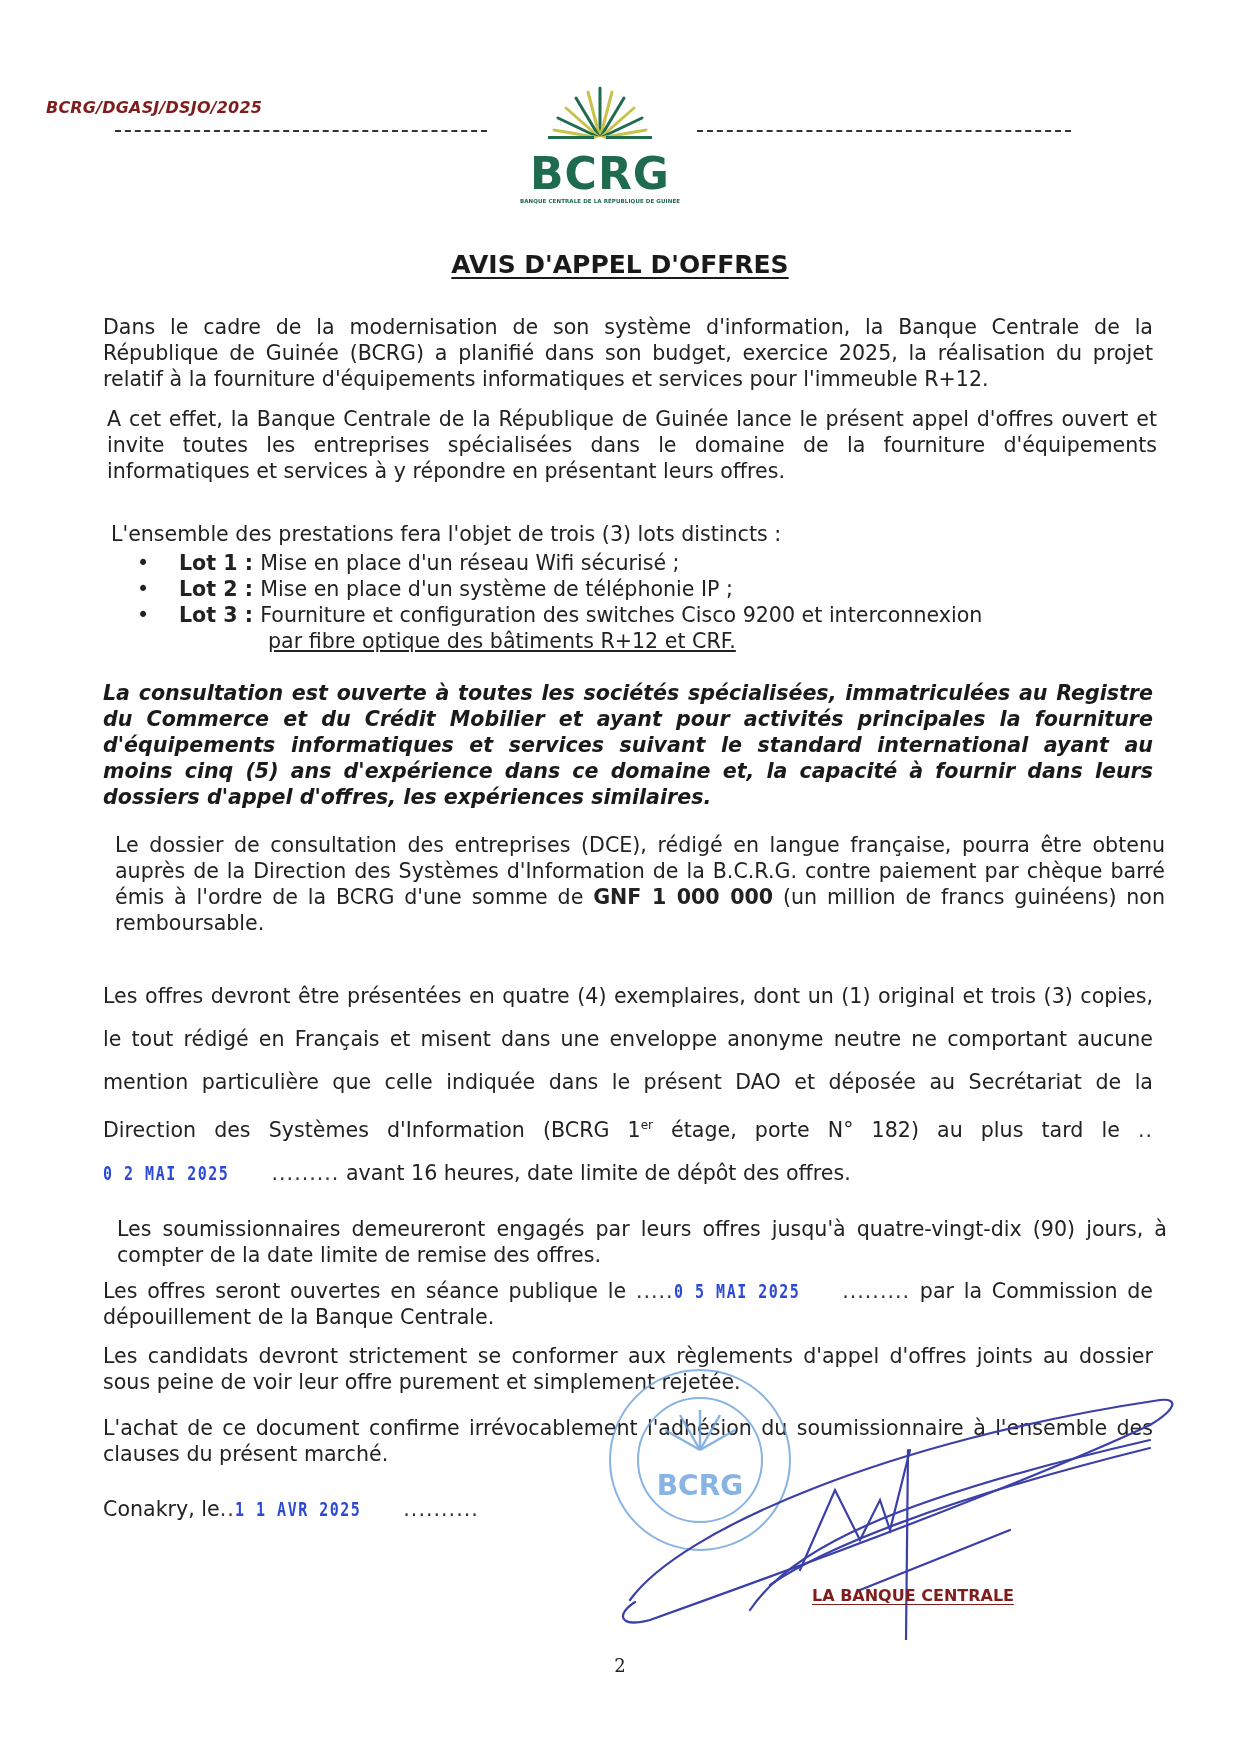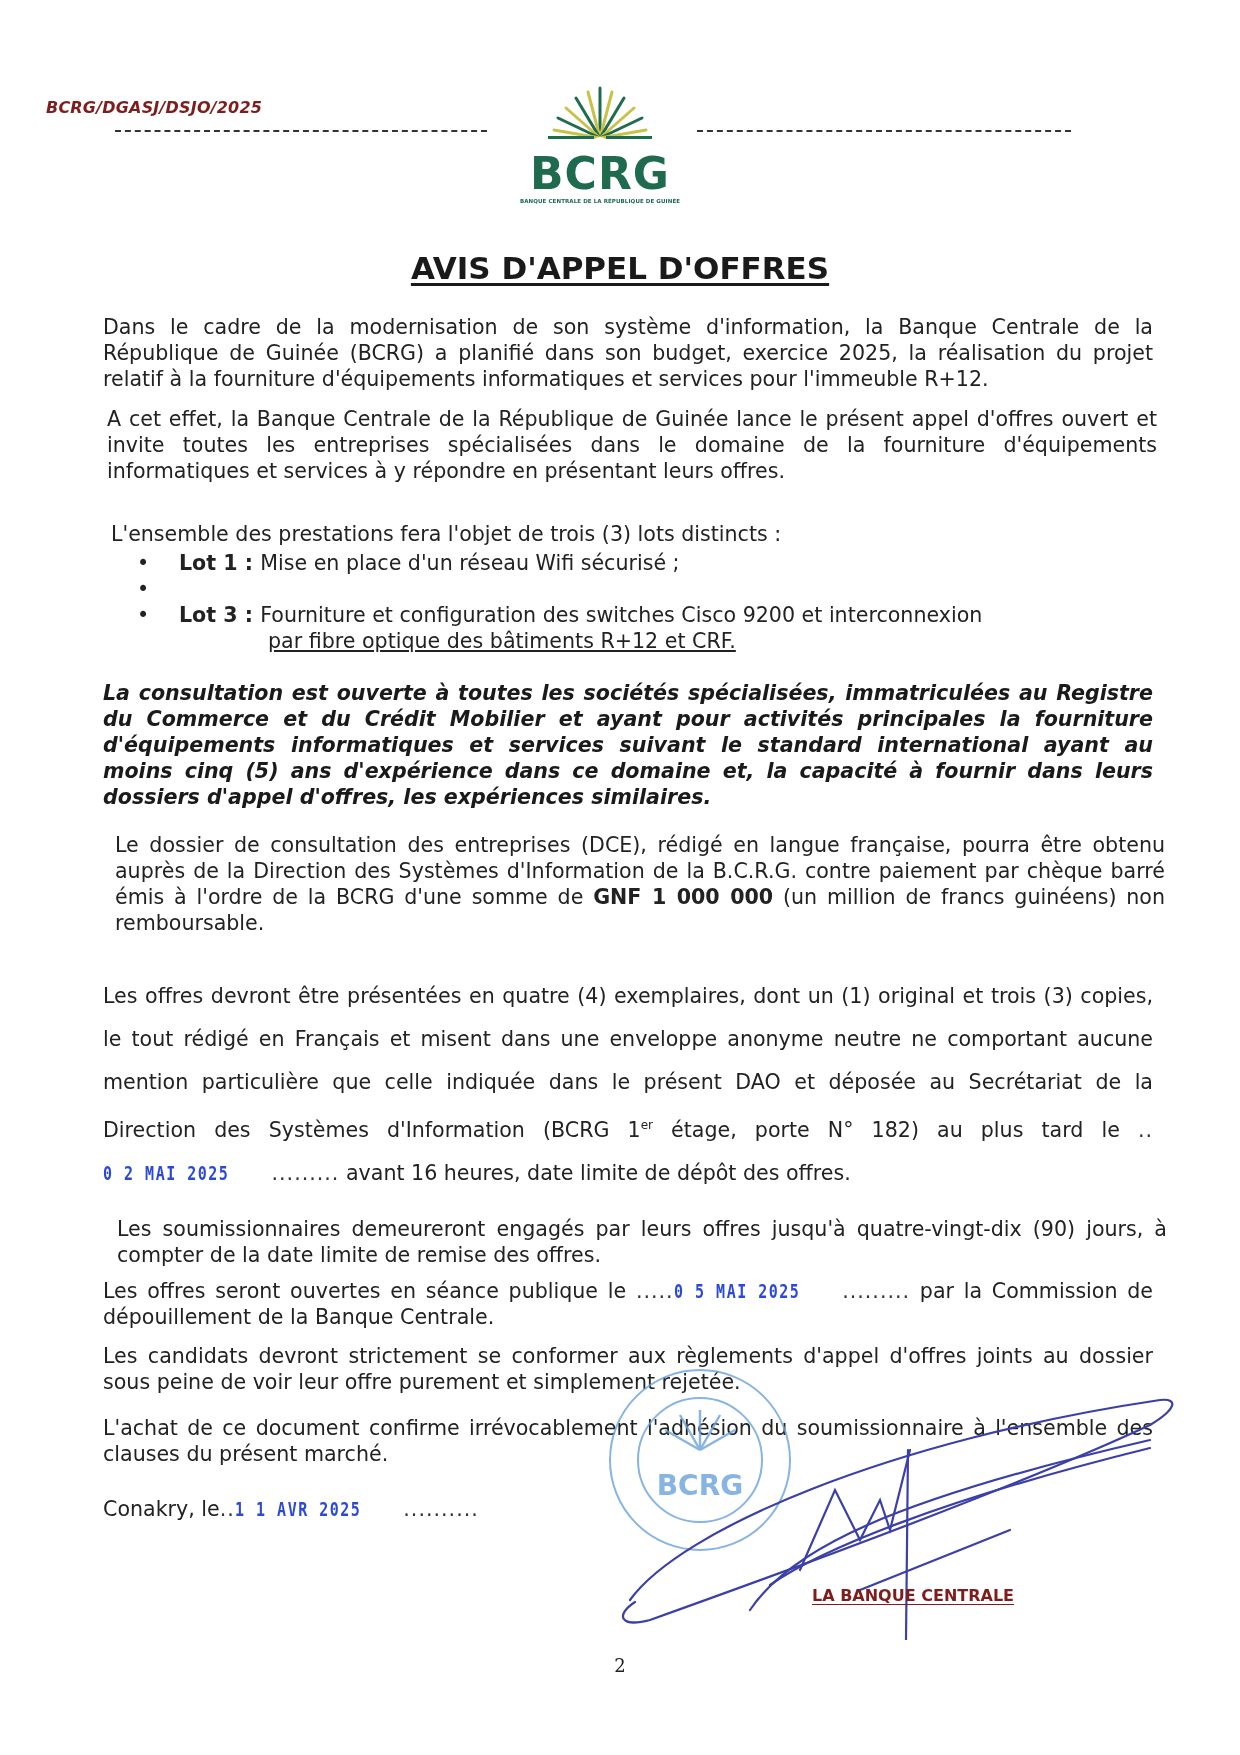--- a/index.html
+++ b/index.html
@@ -23,21 +23,21 @@
     font-family: "DejaVu Sans", sans-serif; font-weight: bold; font-size: 44px;
     color: #1f6b4e; letter-spacing: 1px;
   }
   .logo-sub {
     position: absolute; left: 0; top: 118px; width: 180px; text-align: center;
     font-size: 5.5px; font-weight: bold; color: #1f6b4e; letter-spacing: 0.1px;
   }
 
   .title {
     position: absolute; left: 0; width: 1240px; top: 250px; text-align: center;
-    font-weight: bold; font-size: 31px; text-decoration: underline; text-underline-offset: 4px;
+    font-weight: bold; font-size: 25px; text-decoration: underline; text-underline-offset: 4px;
     color: #1a1a1a;
   }
 
   .p {
     position: absolute; left: 103px; width: 1050px;
     font-size: 20.6px; line-height: 26px; text-align: justify; color: #222;
   }
   .p .b { font-weight: bold; }
   .p-spaced { line-height: 43px; }
   .bold-italic { font-weight: bold; font-style: italic; color: #1a1a1a; }
@@ -103,20 +103,21 @@
 <p class="p" style="top:402px;margin:4px">A cet effet, la Banque Centrale de la République de Guinée lance le présent appel d'offres ouvert et invite toutes les entreprises spécialisées dans le domaine de la fourniture d'équipements informatiques et services à y répondre en présentant leurs offres.</p>
 <p class="p" style="top:513px;margin:8px">L'ensemble des prestations fera l'objet de trois (3) lots distincts :</p>
 
 <div class="lots">
   <div class="lot">
     <span class="bullet">•</span>
     <span><span class="lbl">Lot 1 : </span><span>Mise en place d'un réseau Wifi sécurisé ;</span></span>
   </div>
   <div class="lot">
     <span class="bullet">•</span>
+    <span><span class="lbl">Lot 2 : </span><span>Mise en place d'un système de téléphonie IP ;</span></span>
   </div>
   <div class="lot">
     <span class="bullet">•</span>
     <span><span class="lbl">Lot 3 : </span><span>Fourniture et configuration des switches Cisco 9200 et interconnexion</span></span>
   </div>
   <div class="lot-cont">par fibre optique des bâtiments R+12 et CRF.</div>
 </div>
 
 <p class="p bold-italic" style="top:680px;margin:0">La consultation est ouverte à toutes les sociétés spécialisées, immatriculées au Registre du Commerce et du Crédit Mobilier et ayant pour activités principales la fourniture d'équipements informatiques et services suivant le standard international ayant au moins cinq (5) ans d'expérience dans ce domaine et, la capacité à fournir dans leurs dossiers d'appel d'offres, les expériences similaires.</p>
 

